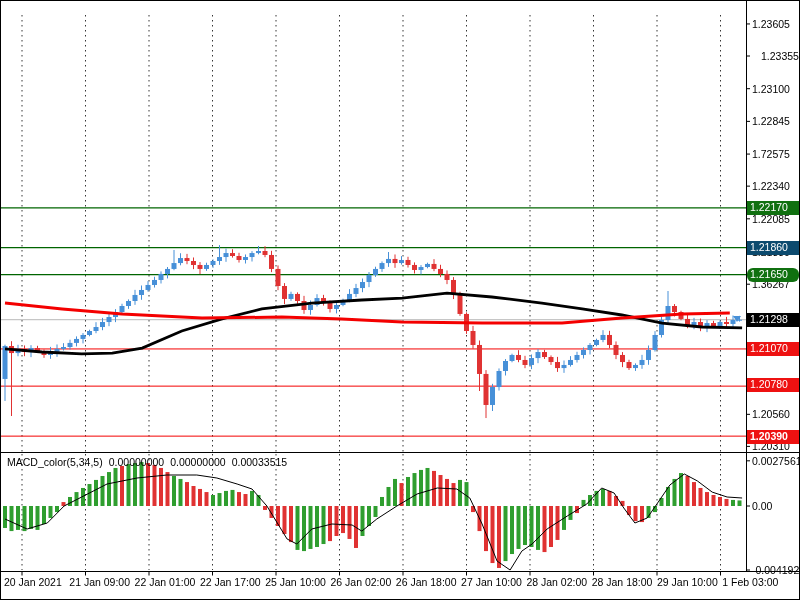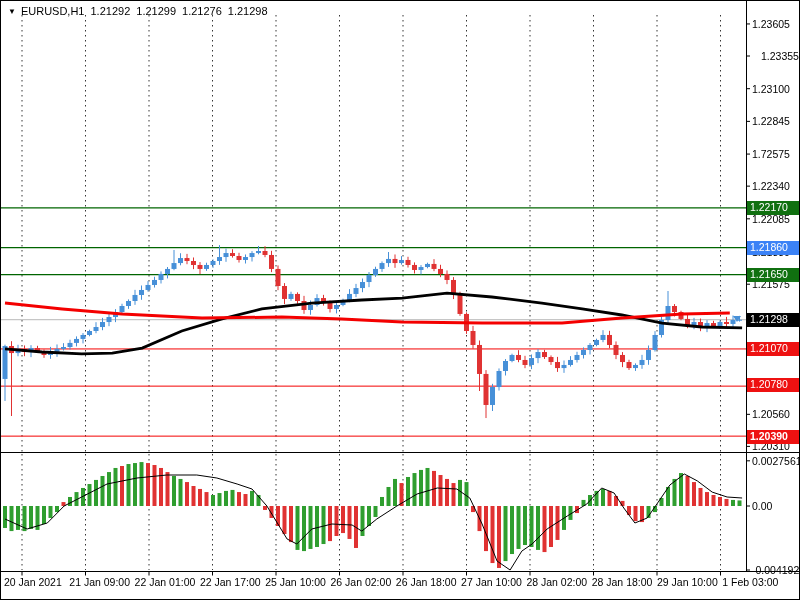--- a/index.html
+++ b/index.html
@@ -434,35 +434,35 @@
         <line x1="338.5" y1="570.5" x2="338.5" y2="574.5"></line>
         <line x1="402" y1="570.5" x2="402" y2="574.5"></line>
         <line x1="465.5" y1="570.5" x2="465.5" y2="574.5"></line>
         <line x1="529" y1="570.5" x2="529" y2="574.5"></line>
         <line x1="592.5" y1="570.5" x2="592.5" y2="574.5"></line>
         <line x1="656" y1="570.5" x2="656" y2="574.5"></line>
         <line x1="719.5" y1="570.5" x2="719.5" y2="574.5"></line>
       </g>
     </svg>
 
-  <div id="title">
-    <span class="tri">▼</span><span>EURUSD,H1</span><span>1.21292</span><span>1.21299</span><span>1.21276</span><span>1.21298</span>
+
+  <div id="macdlbl">
+    <span>MACD_color(5,34,5)</span><span>0.00000000</span><span>0.00000000</span><span>0.00033515</span>
   </div>
-
 
   <div id="overlays">
       <div class="lbl" style="left: 751px; top: 16.9487px;">1.23605</div>
       <div class="lbl" style="left: 751px; top: 49px; margin-left: 9px;">1.23355</div>
       <div class="lbl" style="left: 751px; top: 81.6923px;">1.23100</div>
       <div class="lbl" style="left: 751px; top: 114.385px;">1.22845</div>
       <div class="lbl" style="left: 751px; top: 147.077px;">1.72575</div>
       <div class="lbl" style="left: 751px; top: 179.128px;">1.22340</div>
       <div class="lbl" style="left: 751px; top: 211.821px;">1.22085</div>
       <div class="lbl" style="left: 751px; top: 244.513px;">1.21830</div>
-      <div class="lbl" style="left: 751px; top: 277.205px;">1.21575</div>
+      <div class="lbl" style="left: 751px; top: 277.205px;">1.36267</div>
       <div class="lbl" style="left: 751px; top: 309.897px;">1.21320</div>
       <div class="lbl" style="left: 751px; top: 342.59px;">1.21065</div>
       <div class="lbl" style="left: 751px; top: 374.641px;">1.20815</div>
       <div class="lbl" style="left: 751px; top: 407.333px;">1.20560</div>
       <div class="lbl" style="left: 751px; top: 439.385px;">1.20310</div>
       <div class="lbl" style="left: 751px; top: 453.818px;">0.0027561</div>
       <div class="lbl" style="left: 751px; top: 499px;">0.00</div>
       <div class="lbl" style="left: 751px; top: 563px;">-0.004192</div>
       <div class="lbl" style="left: 3px; top: 575px;">20 Jan 2021</div>
       <div class="lbl" style="left: 68.3px; top: 575px;">21 Jan 09:00</div>
@@ -470,20 +470,20 @@
       <div class="lbl" style="left: 198.9px; top: 575px;">22 Jan 17:00</div>
       <div class="lbl" style="left: 264.2px; top: 575px;">25 Jan 10:00</div>
       <div class="lbl" style="left: 329.5px; top: 575px;">26 Jan 02:00</div>
       <div class="lbl" style="left: 394.8px; top: 575px;">26 Jan 18:00</div>
       <div class="lbl" style="left: 460.1px; top: 575px; text-align: right;">27 Jan 10:00</div>
       <div class="lbl" style="left: 525.4px; top: 575px;">28 Jan 02:00</div>
       <div class="lbl" style="left: 590.7px; top: 575px;">28 Jan 18:00</div>
       <div class="lbl" style="left: 656px; top: 575px;">29 Jan 10:00</div>
       <div class="lbl" style="left: 721.3px; top: 575px;">1 Feb 03:00</div>
       <div class="badge" style="background: rgb(16, 112, 16); top: 200.423px;">1.22170</div>
-      <div class="badge" style="background: #3b82f6; top: 240.167px;">1.21860</div>
-      <div class="badge" style="background: rgb(16, 112, 16); top: 267.09px;">1.21650</div>
+      <div class="badge" style="background: #0c4a6e; top: 240.167px;">1.21860</div>
+      <div class="badge" style="background: rgb(16, 112, 16); top: 267.09px; border-radius: 6px;">1.21650</div>
       <div class="badge" style="background: rgb(238, 17, 17); top: 341.449px;">1.21070</div>
       <div class="badge" style="background: rgb(238, 17, 17); top: 377px;">1.20780</div>
       <div class="badge" style="background: rgb(238, 17, 17); top: 428.628px; font-weight: bold;">1.20390</div>
       <div class="badge" style="background: rgb(0, 0, 0); top: 312.218px;">1.21298</div>
     </div>
 </div>
 
 </body></html>

